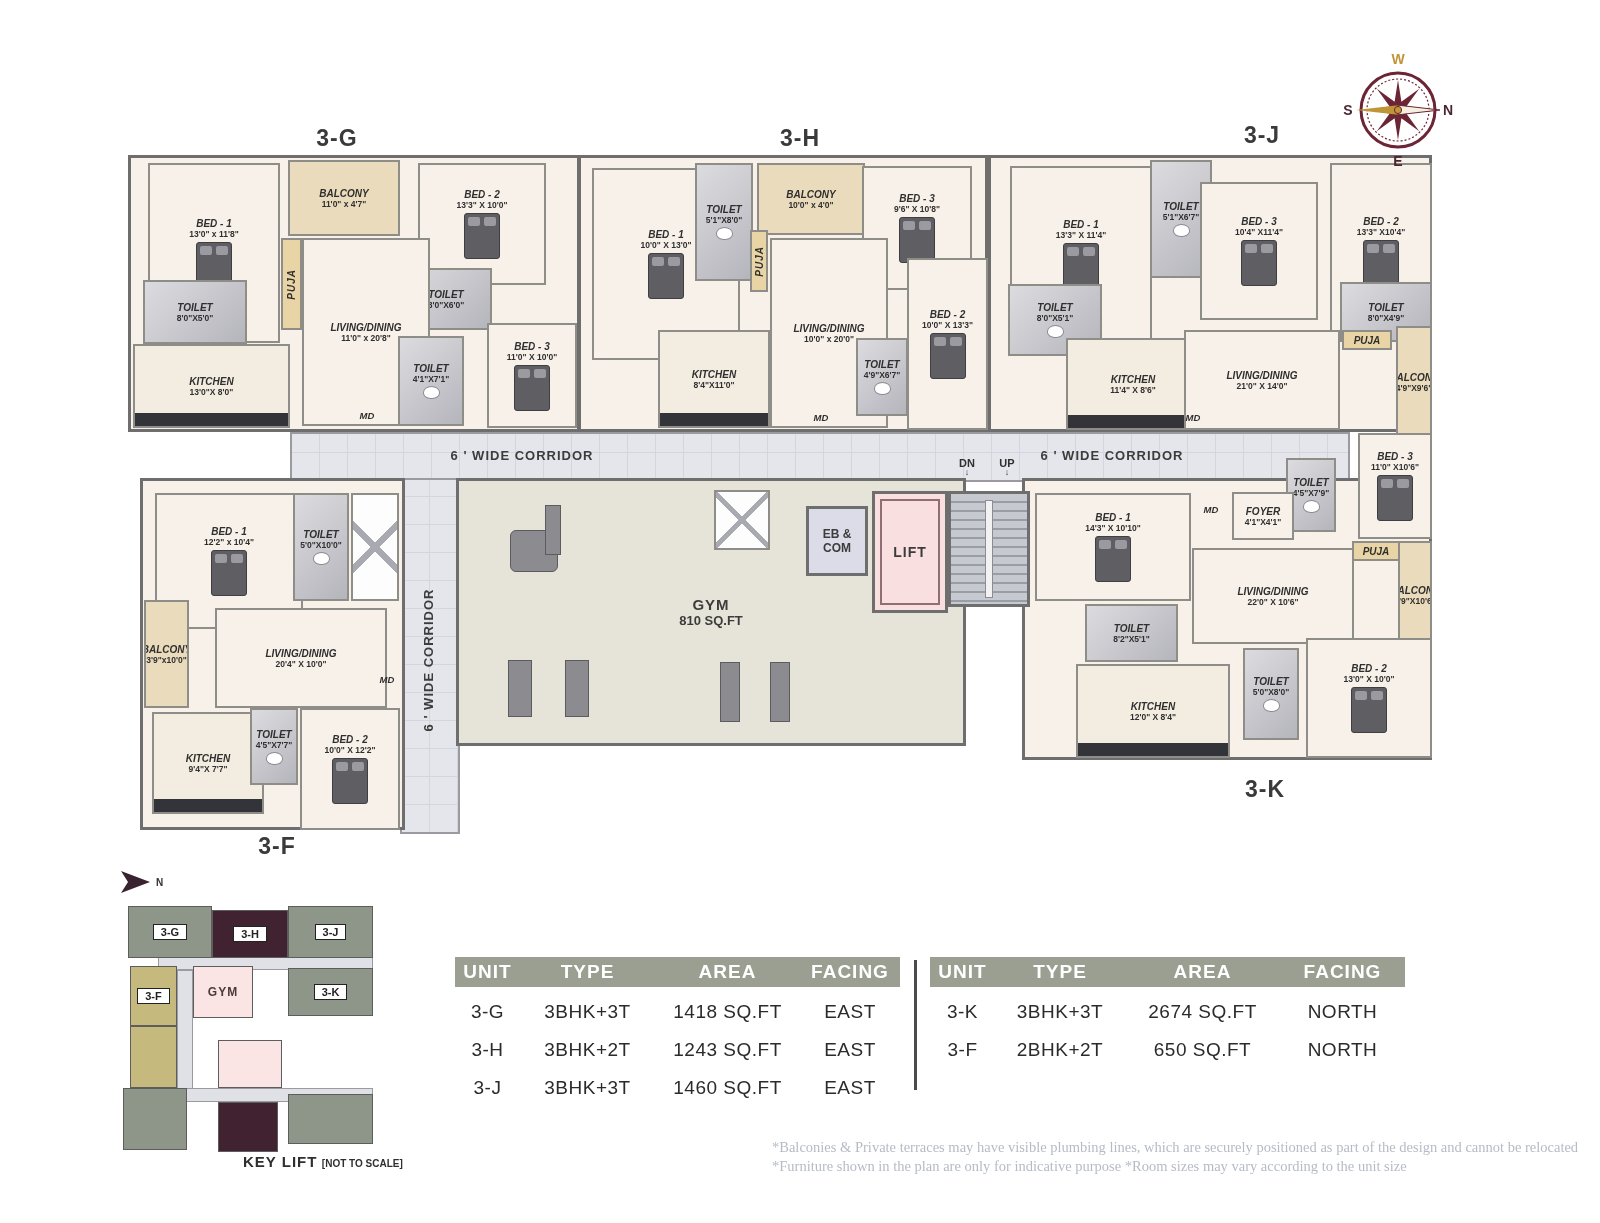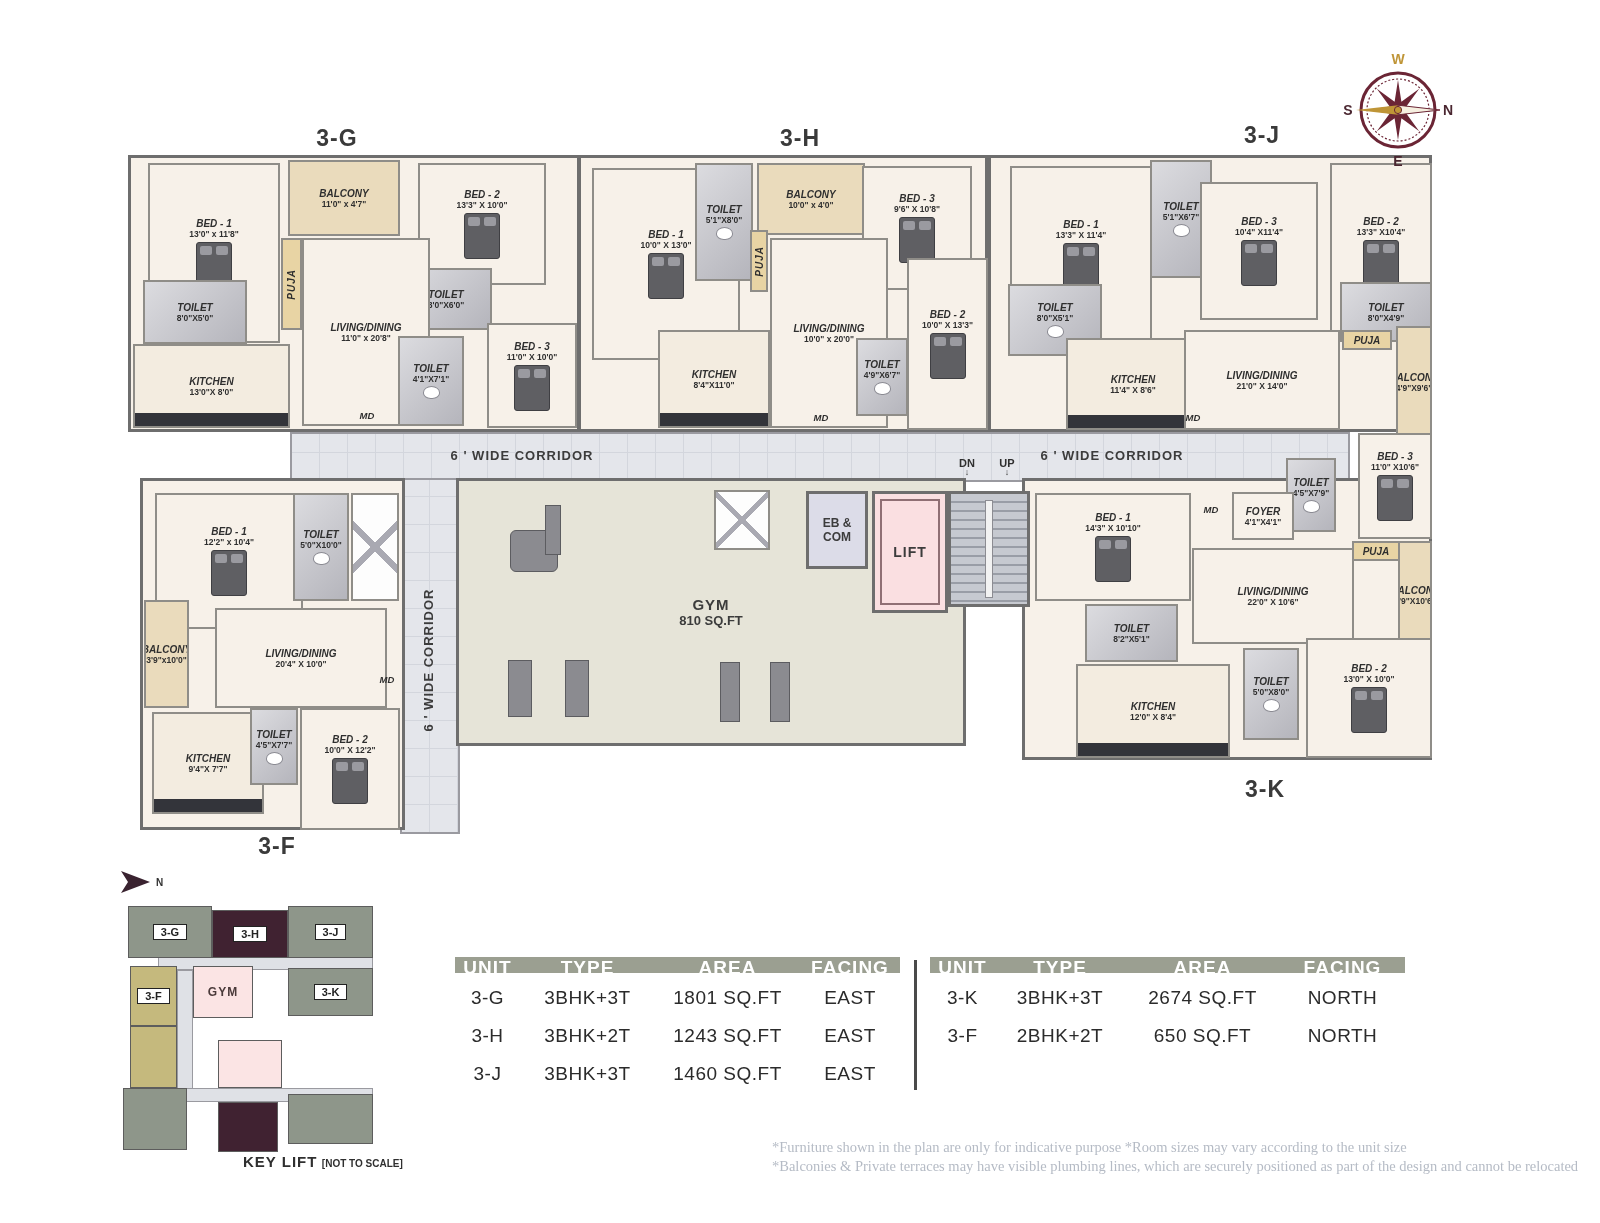--- a/index.html
+++ b/index.html
@@ -73,21 +73,21 @@
   .kp-corridor{background:#dfe1e6;border-color:#9a9aa0;}
   .kp-chip{background:#ffffff;border:1.5px solid #222;font-size:11px;font-weight:bold;color:#222;
     padding:1px 7px;white-space:nowrap;}
   .kp-text{font-size:12px;font-weight:bold;color:#4a3a3a;letter-spacing:1px;}
   #kp-caption{position:absolute;z-index:6;font-weight:bold;color:#2f2f2f;white-space:nowrap;}
   #kp-caption .t1{font-size:15px;letter-spacing:1px;}
   #kp-caption .t2{font-size:10px;}
   #north-arrow{position:absolute;z-index:6;}
   
   .utable{position:absolute;z-index:6;}
-  .t-head{display:grid;height:16px;background:var(--table_header_bg,#9b9f91);align-items:center;}
+  .t-head{display:grid;height:30px;background:var(--table_header_bg,#9b9f91);align-items:center;}
   .t-head .th{color:#ffffff;font-size:19px;font-weight:bold;letter-spacing:1px;text-align:center;}
   .t-body{padding-top:6px;}
   .t-row{display:grid;height:38px;align-items:center;}
   .t-row .td{font-size:19px;color:#2b2b2b;text-align:center;letter-spacing:.5px;}
   #table-divider{position:absolute;background:#4a4a4a;z-index:6;}
   
   #disclaimers{position:absolute;z-index:6;font-family:"Liberation Serif",serif;
     color:var(--disclaimer_text,#b5bbc5);font-size:14.5px;line-height:19px;}
 </style>
 </head>
@@ -118,21 +118,21 @@
     <span class="g-name">GYM</span>
     <span class="g-area">810 SQ.FT</span>
   </div>
   <div class="eq" style="left:510px;top:530px;width:46px;height:40px;border-radius:6px;"></div>
   <div class="eq" style="left:545px;top:505px;width:14px;height:48px;"></div>
   <div class="eq" style="left:508px;top:660px;width:22px;height:55px;"></div>
   <div class="eq" style="left:565px;top:660px;width:22px;height:55px;"></div>
   <div class="eq" style="left:720px;top:662px;width:18px;height:58px;"></div>
   <div class="eq" style="left:770px;top:662px;width:18px;height:58px;"></div>
   <div class="room shaft" style="left:714px;top:490px;width:56px;height:60px;"></div>
-  <div id="ebcom" class="common" style="left:806px;top:491px;width:62px;height:78px;">EB &amp; COM</div>
+  <div id="ebcom" class="common" style="left:806px;top:506px;width:62px;height:70px;">EB &amp; COM</div>
   <div id="lift" class="common" style="left:872px;top:491px;width:76px;height:122px;">LIFT</div>
   <div id="stairs" class="common" style="left:948px;top:491px;width:82px;height:116px;"></div>
   <span class="stair-label" style="left:967px;top:466px;">DN</span>
   <span class="stair-label" style="left:1007px;top:466px;">UP</span>
 
   <div id="plan-root">
       <div class="unit-block" style="position: absolute; left: 128px; top: 155px; width: 452px; height: 277px;"></div>
       <div class="unit-label" style="left: 337px; top: 125px;">3-G</div>
       <div class="room bed" style="position: absolute; left: 148px; top: 163px; width: 132px; height: 180px;">
         <span class="r-name">BED - 1</span>
@@ -408,21 +408,21 @@
     <div class="t-head" style="grid-template-columns: 65px 135px 145px 100px;">
         <div class="th">UNIT</div>
         <div class="th">TYPE</div>
         <div class="th">AREA</div>
         <div class="th">FACING</div>
       </div>
     <div class="t-body">
         <div class="t-row" style="grid-template-columns: 65px 135px 145px 100px;">
           <div class="td">3-G</div>
           <div class="td">3BHK+3T</div>
-          <div class="td">1801 SQ.FT</div>
+          <div class="td">1418 SQ.FT</div>
           <div class="td">EAST</div>
         </div>
         <div class="t-row" style="grid-template-columns: 65px 135px 145px 100px;">
           <div class="td">3-H</div>
           <div class="td">3BHK+2T</div>
           <div class="td">1243 SQ.FT</div>
           <div class="td">EAST</div>
         </div>
         <div class="t-row" style="grid-template-columns: 65px 135px 145px 100px;">
           <div class="td">3-J</div>
@@ -450,17 +450,17 @@
           <div class="td">3-F</div>
           <div class="td">2BHK+2T</div>
           <div class="td">650 SQ.FT</div>
           <div class="td">NORTH</div>
         </div>
       </div>
   </div>
   <div id="table-divider" style="left:914px;top:960px;width:3px;height:130px;"></div>
 
   <div id="disclaimers" style="left:772px;top:1138px;">
+    <div>*Balconies &amp; Private terraces may have visible plumbing lines, which are securely positioned as part of the design and cannot be relocated</div>
     <div>*Furniture shown in the plan are only for indicative purpose *Room sizes may vary according to the unit size</div>
-    <div>*Balconies &amp; Private terraces may have visible plumbing lines, which are securely positioned as part of the design and cannot be relocated</div>
   </div>
 
 </div>
 
 </body></html>

